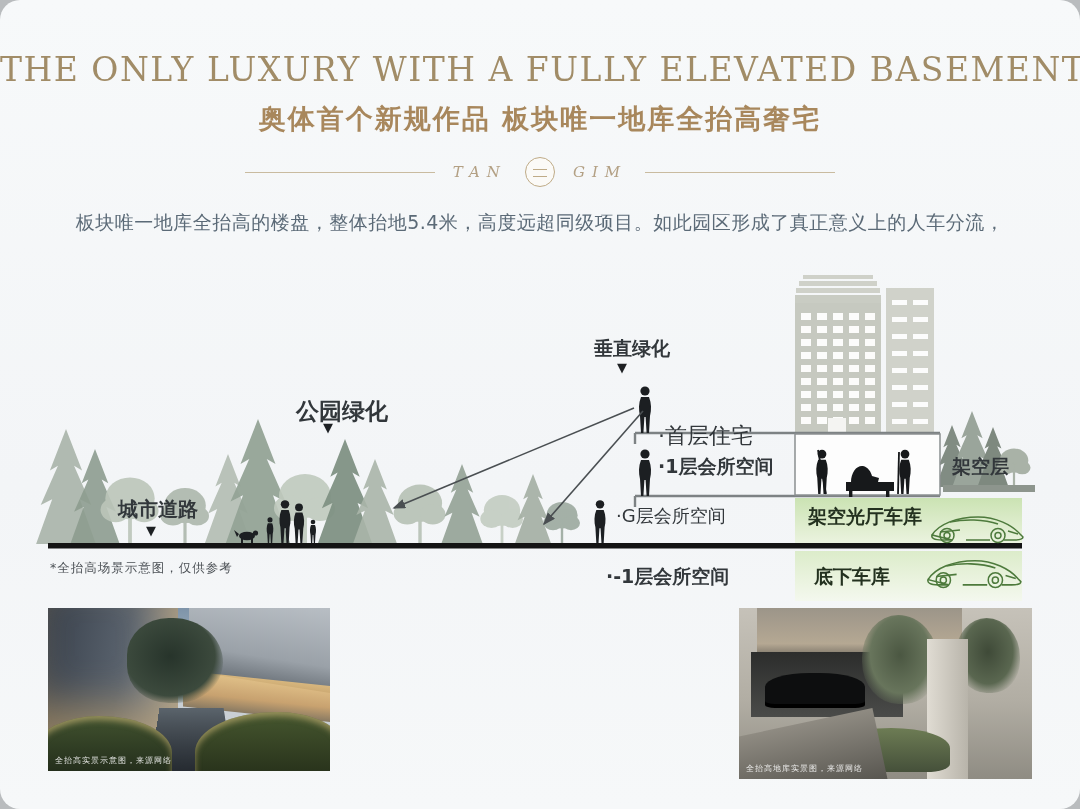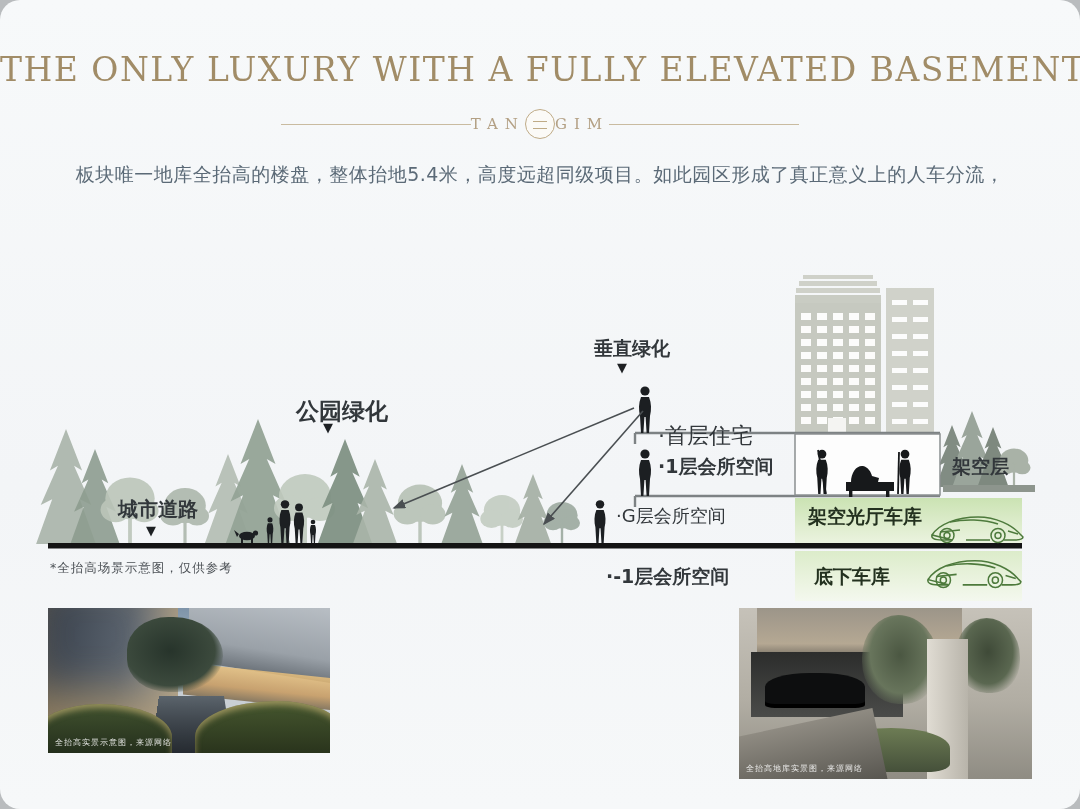--- a/index.html
+++ b/index.html
@@ -13,21 +13,21 @@
   
   .header { position:absolute; left:0; top:50px; width:1080px; text-align:center; }
   .title-en {
     font-family:"DejaVu Serif", serif; font-size:33px; font-weight:500;
     color:#a18c67; letter-spacing:1.5px; white-space:nowrap;
   }
   .title-zh {
     margin-top:12px; font-size:27px; font-weight:bold; color:#a8875c; letter-spacing:2px;
   }
   .logo-row {
-    margin-top:20px; display:flex; align-items:center; justify-content:center; gap:0;
+    margin-top:20px; display:flex; align-items:center; justify-content:center; gap:18px;font-style:italic;
   }
   .logo-line { width:190px; height:1px; background:#c9bba0; }
   .logo-word { font-size:15px; color:#b3a084; letter-spacing:7px; font-family:"DejaVu Serif", serif; }
   .logo-seal {
     width:30px; height:30px; border:1px solid #bfab87; border-radius:50%;
     position:relative; background:#fbfaf7;
   }
   .logo-seal::before, .logo-seal::after {
     content:""; position:absolute; left:7px; right:7px; height:1px; background:#bfab87;
   }
@@ -41,21 +41,21 @@
   .tri { position:absolute; font-size:13px; color:#1d2023; line-height:1; }
   .note { position:absolute; left:50px; top:302px; font-size:12.5px; color:#4c5156; letter-spacing:1px; }
   
   .photo { position:absolute; top:608px; overflow:hidden; background:#888; }
   .photo .cap {
     position:absolute; left:7px; bottom:5px; font-size:8px;
     color:rgba(255,255,255,.85); letter-spacing:1px; z-index:9;
   }
   .layer { position:absolute; }
   
-  #p1 { left:48px; width:282px; height:145px;
+  #p1 { left:48px; width:282px; height:163px;
         background:linear-gradient(180deg,#7e94a9 0%,#b9c5cf 45%,#c9cfd4 60%); }
   #p1 .bldgL { left:0; top:0; width:46%; height:78%;
         background:linear-gradient(100deg,#39414c 0%,#59626d 55%,#8a929b 100%);
         box-shadow:inset -18px -30px 40px rgba(232,186,110,.45); }
   #p1 .tree { left:28%; top:6%; width:34%; height:52%; border-radius:50% 60% 55% 50%;
         background:radial-gradient(ellipse at 45% 45%, #27342b 0%, #3c4a3d 60%, rgba(60,74,61,0) 75%); }
   #p1 .deckR { right:0; top:0; width:50%; height:52%;
         background:linear-gradient(180deg,#b8bec4 0%,#9aa1a8 70%,#6d747b 100%);
         transform:skewY(9deg); transform-origin:right top; }
   #p1 .glowR { right:0; top:48%; width:52%; height:22%;
@@ -102,20 +102,21 @@
   #p3 .ramp { left:-6%; bottom:-12%; width:55%; height:44%; transform:rotate(-12deg);
         background:linear-gradient(180deg,#8f8b82,#56544e); }
 </style>
 </head>
 <body>
 
 <div class="page">
 
   <div class="header">
     <div class="title-en">THE ONLY LUXURY WITH A FULLY ELEVATED BASEMENT</div>
+    <div class="title-zh">奥体首个新规作品 板块唯一地库全抬高奢宅</div>
     <div class="logo-row">
       <span class="logo-line"></span>
       <span class="logo-word">TAN</span>
       <span class="logo-seal"></span>
       <span class="logo-word">GIM</span>
       <span class="logo-line"></span>
     </div>
     <div class="intro">
       <div>板块唯一地库全抬高的楼盘，整体抬地5.4米，高度远超同级项目。如此园区形成了真正意义上的人车分流，</div>
     </div>

